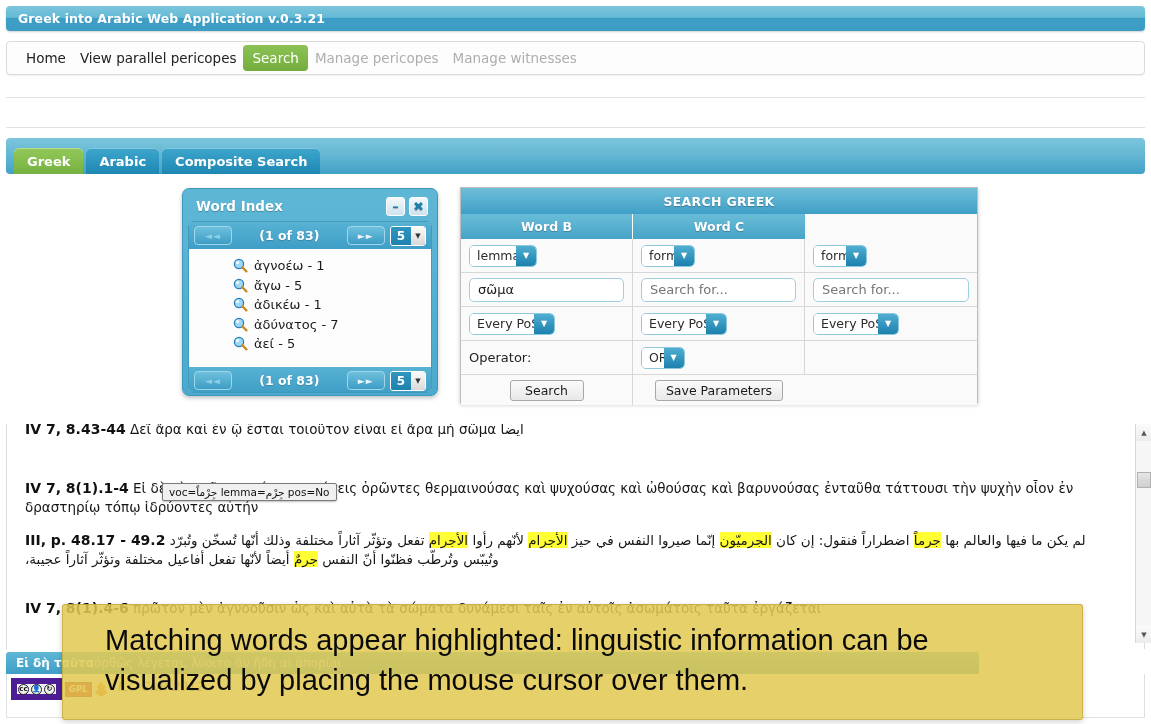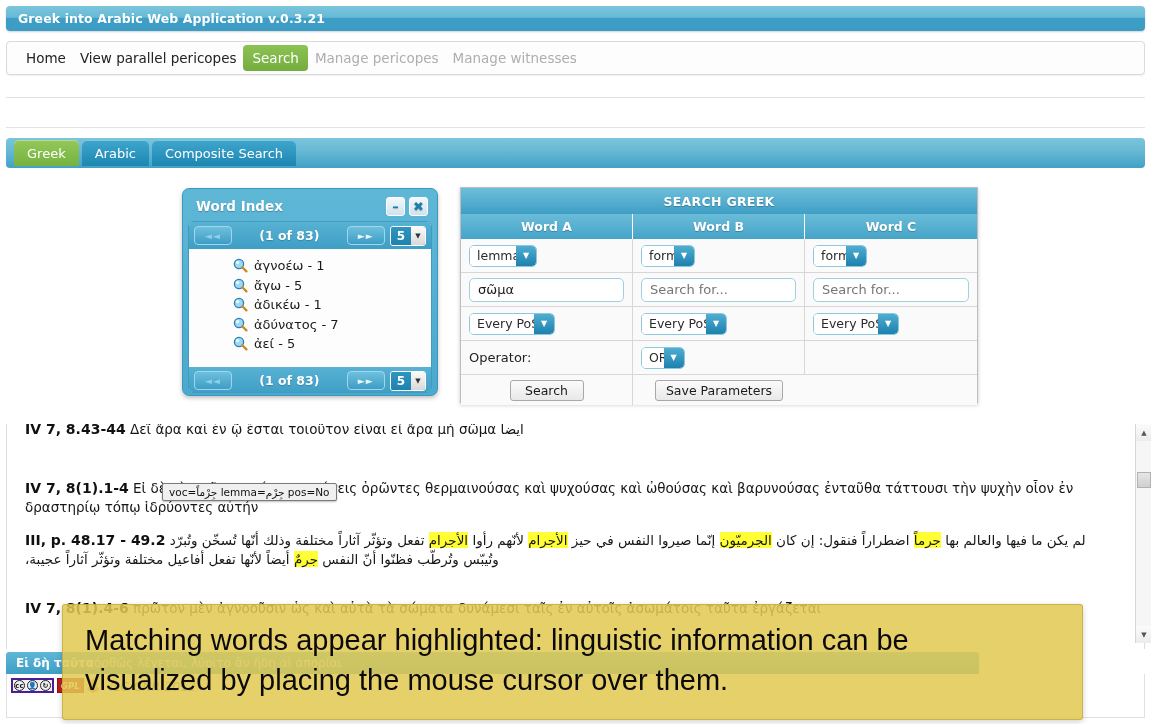--- a/index.html
+++ b/index.html
@@ -55,25 +55,26 @@
     padding:5px 9px;
   }
 
   
   .rule{
     position:absolute; left:6px; width:1139px; height:1px; background:#e3e3e3;
   }
 
   
   .tabstrip{
-    position:absolute; left:6px; top:138px; width:1139px; height:30px;
+    position:absolute; left:6px; top:138px; width:1139px; height:36px;
     background:linear-gradient(to bottom,#7cc5dc 0%,#62b6d3 50%,#42a1c6 100%);
     border-radius:4px 4px 4px 4px;
-    display:flex; align-items:center;
+    display:flex; align-items:flex-end;
     padding-left:8px;
+    font-weight:bold;
   }
   .tab{
     height:26px;
     padding:0 13px;
     margin-right:3px;
     display:flex; align-items:center;
     font-size:13px;
     color:#ffffff;
     border-radius:5px 5px 0 0;
     background:linear-gradient(to bottom,#3fa7cd 0%,#1d86b2 100%);
@@ -333,22 +334,22 @@
   .footer{
     position:absolute; left:6px; top:674px; width:1139px; height:44px;
     background:#ffffff;
     border:1px solid #e0e0e0; border-top:none;
     display:flex; align-items:flex-start;
     padding:4px 0 0 4px;
     gap:6px;
   }
   .badges{ display:flex; align-items:center; gap:3px; }
   .cc{
-    height:15px; display:flex; align-items:center;
-    background:#efefef; border:2px solid #4c1d95;
+    height:22px; display:flex; align-items:center;
+    background:#efefef; border:6px solid #4c1d95;
     padding:0 1px; gap:2px;
   }
   .cc .dot{
     width:11px;height:11px;border-radius:50%;
     border:1.5px solid #222; background:#efefef;
     font-size:7px; display:flex; align-items:center; justify-content:center;
     font-weight:bold; color:#111;
   }
   .gpl{
     height:15px; background:#c21b1b; color:#fff;
@@ -375,20 +376,21 @@
     box-shadow:0 2px 6px rgba(0,0,0,.18);
     display:flex; flex-direction:column; justify-content:center;
     padding:2px 22px 6px 22px;
     z-index:60;
   }
   .overlay .ln{
     font-family:"Liberation Sans", sans-serif;
     font-size:29px;
     line-height:40px;
     color:#0a0a0a;
+    margin-left:20px;
   }
 </style>
 </head>
 <body>
 
 <div class="titlebar">
   <span>Greek into Arabic Web Application v.0.3.21</span>
 </div>
 
 <div class="menubar">
@@ -492,21 +494,20 @@
       </span>
     </div>
 
   </div>
 </div>
 
 <div class="searchpanel">
   <div class="sp-title">SEARCH GREEK</div>
 
   <div class="sp-cols">
-    <div class="sp-colhead">Word A</div>
     <div class="sp-colhead">Word B</div>
     <div class="sp-colhead">Word C</div>
   </div>
 
   <div class="sp-cols">
     <div class="sp-cell">
       <span class="ddl">
         <span class="v">lemma</span>
         <span class="ar">▼</span>
       </span>

